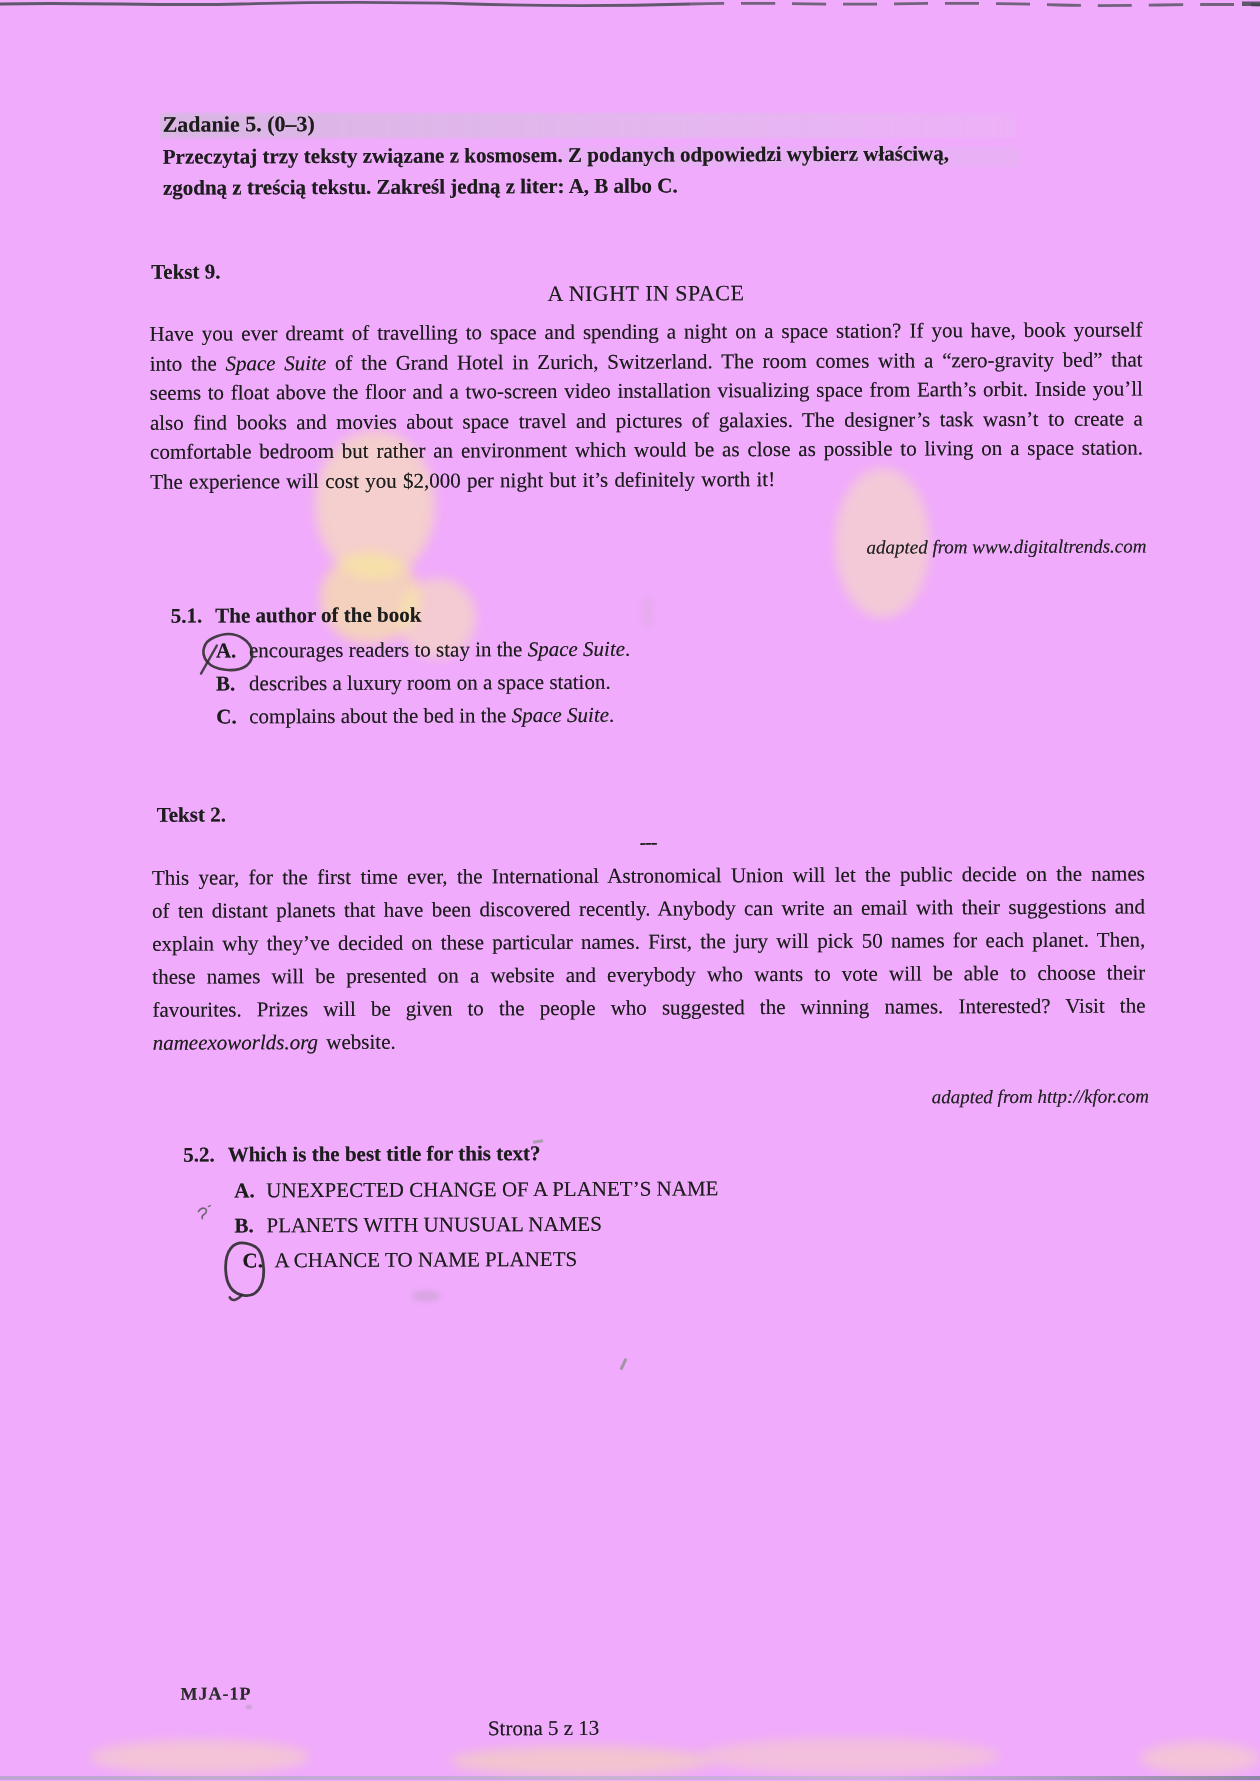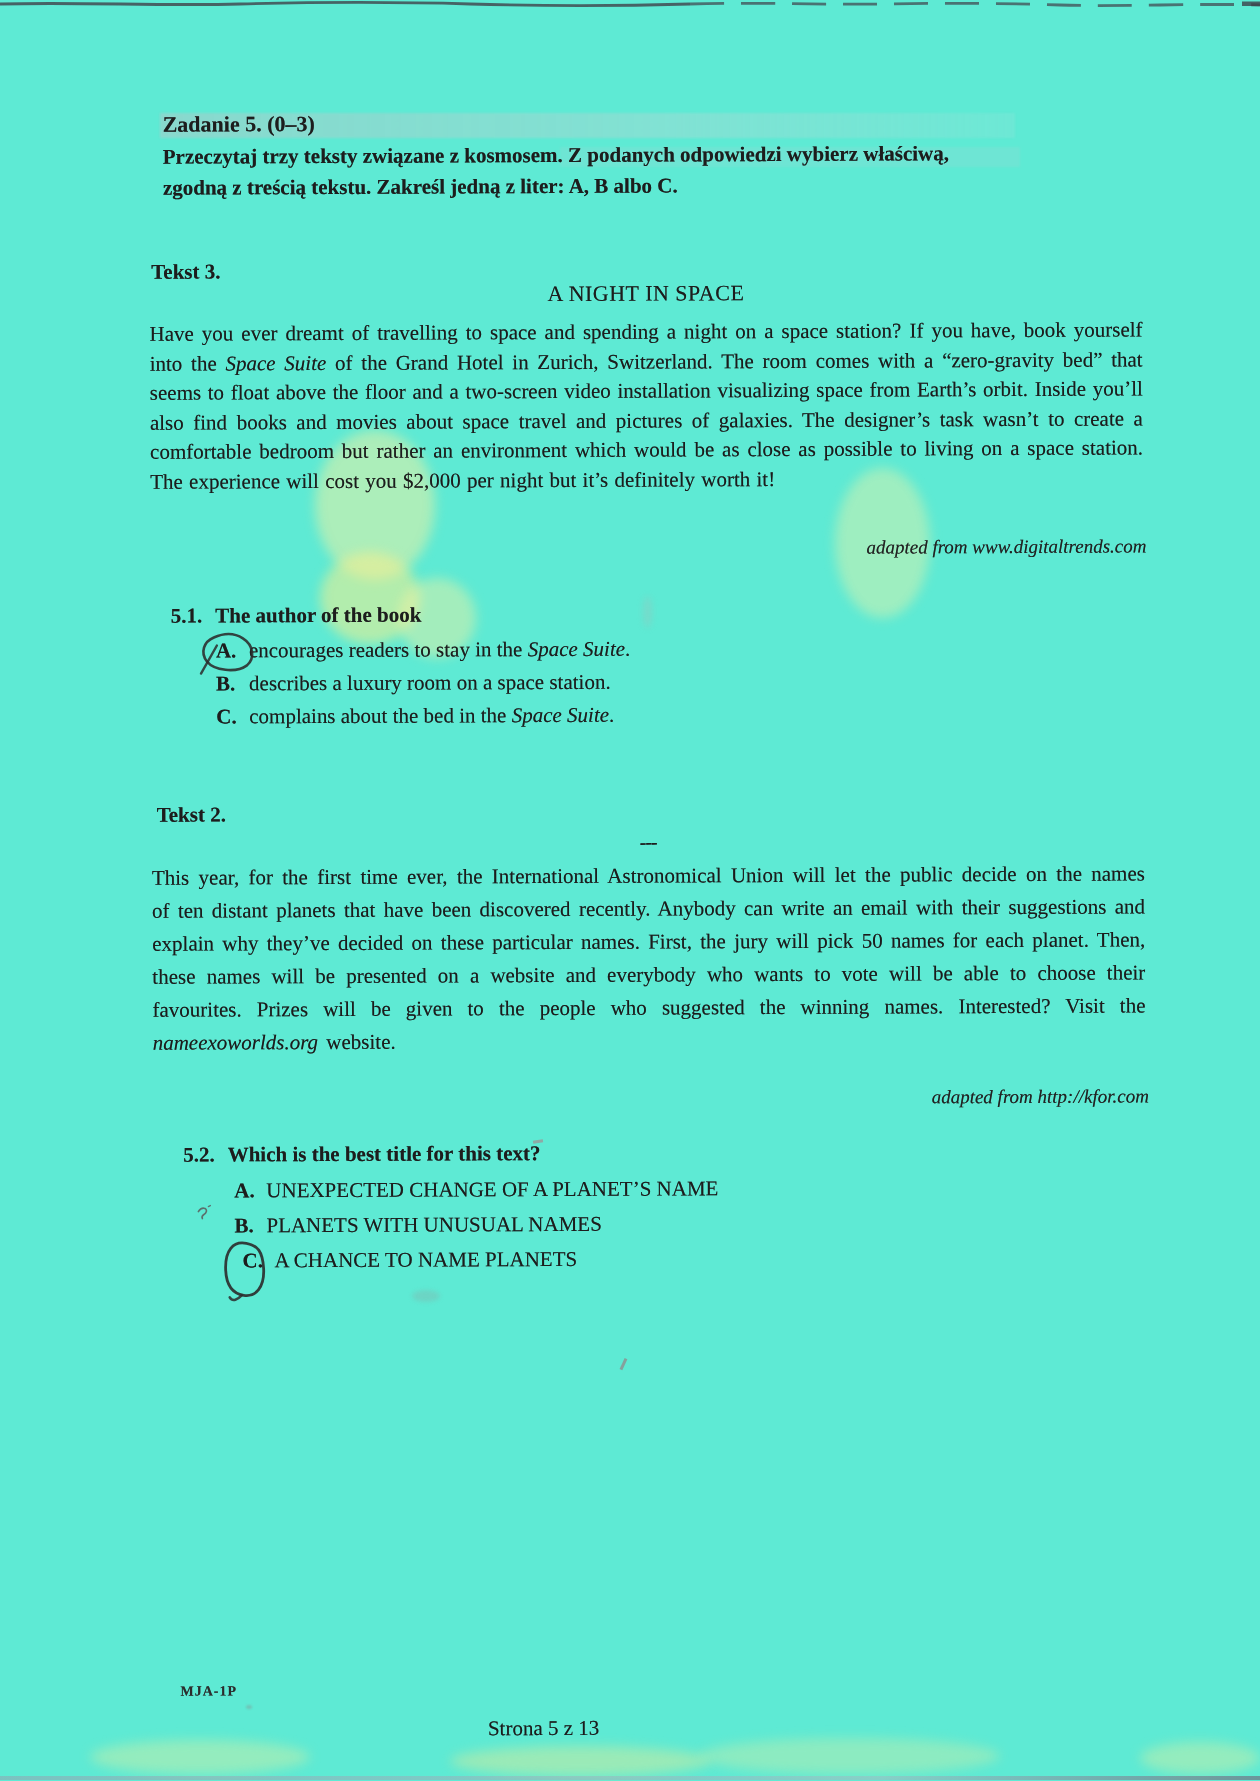--- a/index.html
+++ b/index.html
@@ -1,18 +1,18 @@
 <!DOCTYPE html>
 <html><head>
 <meta charset="utf-8">
 <style>
   html,body { margin:0; padding:0; background:#ffffff; }
   .page {
     position:relative; width:1260px; height:1781px; overflow:hidden;
-    background:#5eead4;
+    background:#f0abfc;
     font-family:"Liberation Serif","DejaVu Serif",serif;
     color:#1d1d1d;
   }
   .tilt {
     position:absolute; inset:0;
     transform:rotate(-0.25deg);
     transform-origin:100px 900px;
     text-shadow:0 0 0.45px rgba(25,25,25,0.55);
   }
   .abs { position:absolute; }
@@ -32,21 +32,21 @@
   .q51 .oletter { width:33px; }
   .q52 .oletter { width:32px; }
   .qhead { position:absolute; font-weight:bold; font-size:21px; white-space:nowrap; }
   .qnum { margin-right:13px; }
   .smudge { position:absolute; border-radius:50%; filter:blur(6px); pointer-events:none; }
   .speck { position:absolute; pointer-events:none; }
   .band {
     position:absolute; pointer-events:none; filter:blur(1px);
   }
   .footer-code {
-    position:absolute; font-size:14px; font-weight:bold; letter-spacing:1px; color:#2c2c2c;
+    position:absolute; font-size:18px; font-weight:bold; letter-spacing:1px; color:#2c2c2c;
   }
   .footer-page { position:absolute; font-size:21px; color:#1c1c1c;margin-top:40px; }
   svg.pen { position:absolute; overflow:visible; }
 </style>
 </head>
 <body>
 
 <div class="page">
 
   <div class="smudge" style="left:315px;top:430px;width:120px;height:150px;background:rgba(249,242,160,0.50);"></div>
@@ -74,21 +74,21 @@
   <div class="speck" style="left:412px;top:1290px;width:28px;height:12px;border-radius:50%;background:rgba(150,150,150,0.25);filter:blur(2px);"></div>
   <div class="speck" style="left:246px;top:1705px;width:6px;height:4px;border-radius:50%;background:rgba(140,140,140,0.4);filter:blur(1px);"></div>
   <div class="speck" style="left:643px;top:596px;width:9px;height:32px;border-radius:50%;background:rgba(190,176,176,0.25);filter:blur(3px);"></div>
 
   <div class="tilt">
 
     <div class="abs hline b" style="left:166px;top:112px;font-size:22px;">Zadanie 5. (0–3)</div>
     <div class="abs hline b" style="left:166px;top:144px;">Przeczytaj trzy teksty związane z kosmosem. Z podanych odpowiedzi wybierz właściwą,</div>
     <div class="abs hline b" style="left:166px;top:175px;">zgodną z treścią tekstu. Zakreśl jedną z liter: A, B albo C.</div>
 
-    <div class="abs hline b" style="left:154px;top:259px;">Tekst 3.</div>
+    <div class="abs hline b" style="left:154px;top:259px;">Tekst 9.</div>
     <div class="center-line" style="top:283px;font-size:22px;letter-spacing:0.5px;">A NIGHT IN SPACE</div>
 
     <p class="para" style="left:152px;top:320px;width:993px;line-height:29.5px;margin:0;word-spacing:1px;">
       <span>Have you ever dreamt of travelling to space and spending a night on a space station? If you have, book yourself into the </span><span class="it">Space Suite</span><span> of the Grand Hotel in Zurich, Switzerland. The room comes with a “zero-gravity bed” that seems to float above the floor and a two-screen video installation visualizing space from Earth’s orbit. Inside you’ll also find books and movies about space travel and pictures of galaxies. The designer’s task wasn’t to create a comfortable bedroom but rather an environment which would be as close as possible to living on a space station. The experience will cost you $2,000 per night but it’s definitely worth it!</span>
     </p>
     <div class="att" style="top:540px;">adapted from www.digitaltrends.com</div>
 
     <div class="qhead" style="left:172px;top:604px;">
       <span class="qnum">5.1.</span><span>The author of the book</span>
     </div>

